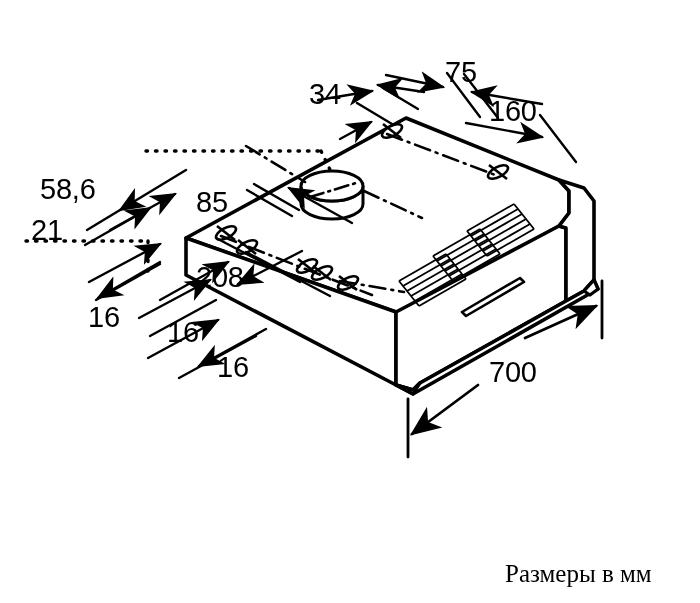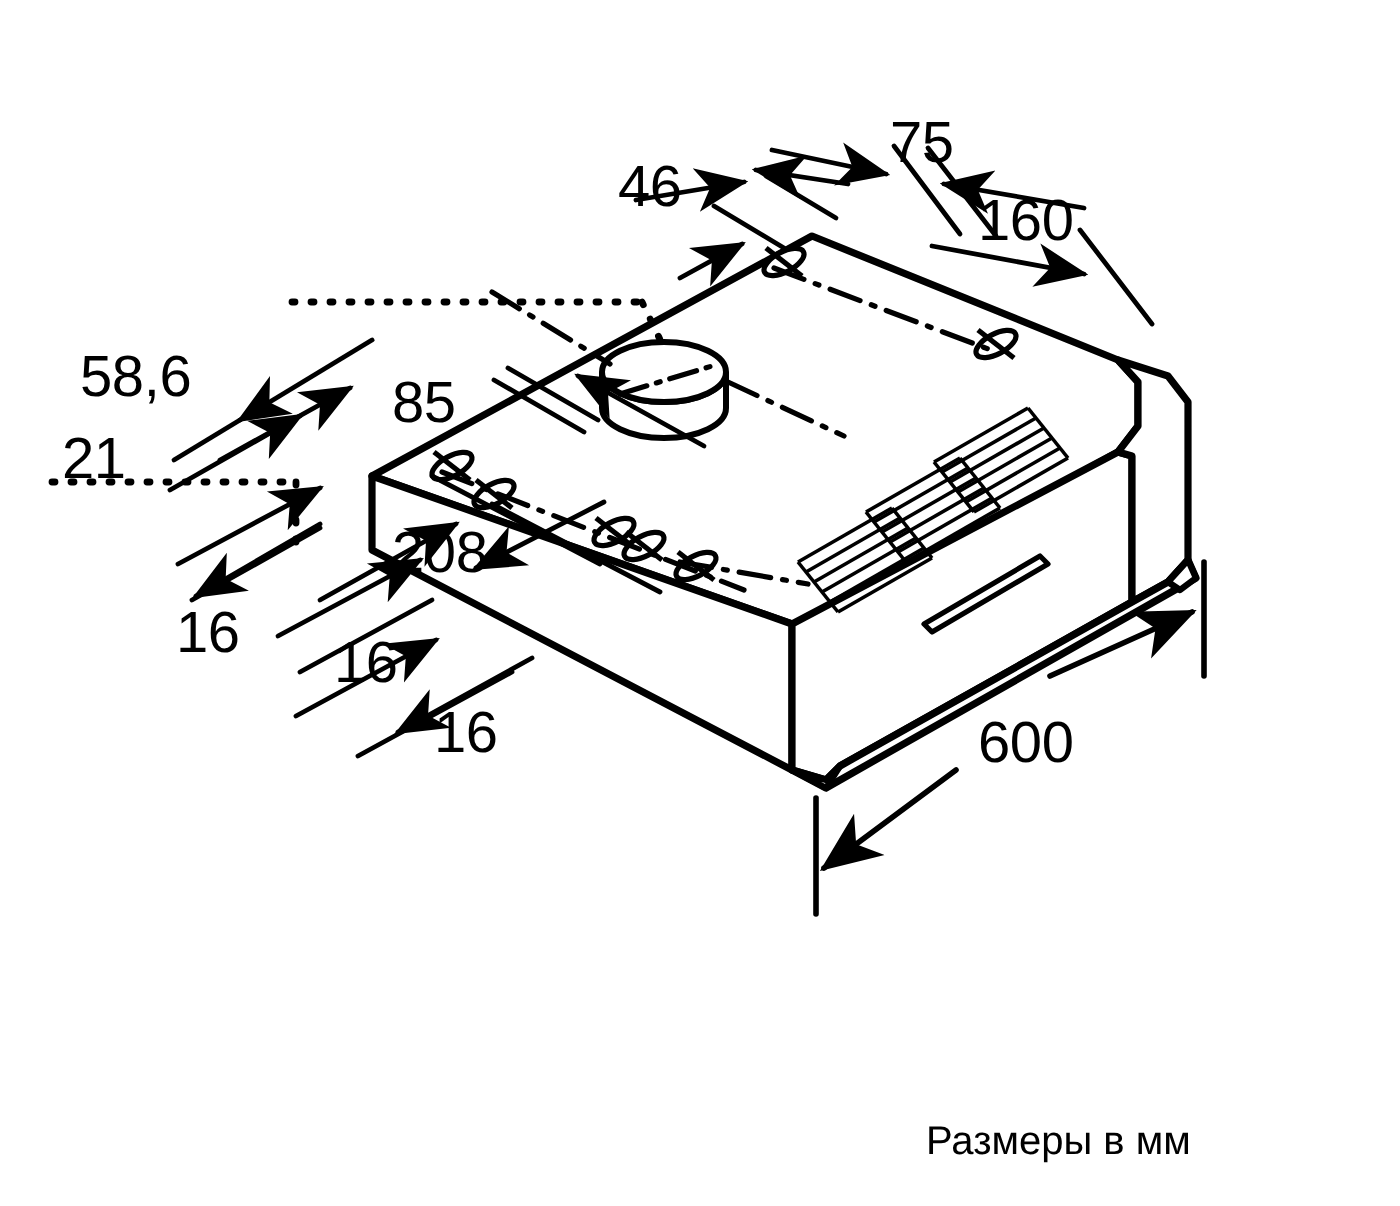--- a/index.html
+++ b/index.html
@@ -27,24 +27,25 @@
     color: #000000;
     font-family: "Liberation Sans", sans-serif;
     font-size: 29px;
     line-height: 1;
     white-space: nowrap;
     letter-spacing: -0.2px;
   }
   .caption {
     position: absolute;
     color: #000000;
-    font-family: Liberation Sans, sans-serif;
-    font-size: 20px;
+    font-family: Liberation Serif, serif;
+    font-size: 25px;
     line-height: 1;
     white-space: nowrap;
+    margin-left: 42px;
   }
 </style>
 </head>
 <body>
 
 <div id="page">
 
   <svg id="drawing" viewBox="0 0 700 603">
 
     <g fill="#ffffff" stroke="#000000" stroke-linejoin="round" stroke-linecap="round">
@@ -201,24 +202,24 @@
       <path d="M 408,399 L 408,457" stroke-width="2.8"></path>
       <path d="M 602,281 L 602,338" stroke-width="2.8"></path>
       <path d="M 478,385 L 412,434" marker-end="url(#ar)" stroke-width="2.8"></path>
       <path d="M 525,338 L 596,306" marker-end="url(#ar)" stroke-width="2.8"></path>
     </g>
   </svg>
 
   <div class="dim-label" style="left:40px;  top:175px;">58,6</div>
   <div class="dim-label" style="left:31px;  top:216px;">21</div>
   <div class="dim-label" style="left:186px; top:188px;margin-left:10px;">85</div>
-  <div class="dim-label" style="left:309px; top:80px;">46</div>
+  <div class="dim-label" style="left:309px; top:80px;">34</div>
   <div class="dim-label" style="left:445px; top:58px;">75</div>
   <div class="dim-label" style="left:489px; top:97px;">160</div>
   <div class="dim-label" style="left:196px; top:263px;">208</div>
   <div class="dim-label" style="left:88px;  top:303px;">16</div>
   <div class="dim-label" style="left:167px; top:318px;">16</div>
   <div class="dim-label" style="left:217px; top:353px;">16</div>
-  <div class="dim-label" style="left:489px; top:358px;">600</div>
+  <div class="dim-label" style="left:489px; top:358px;">700</div>
 
   <div class="caption" style="left:463px; top:561px;">Размеры в мм</div>
 
 </div>
 
 </body></html>

